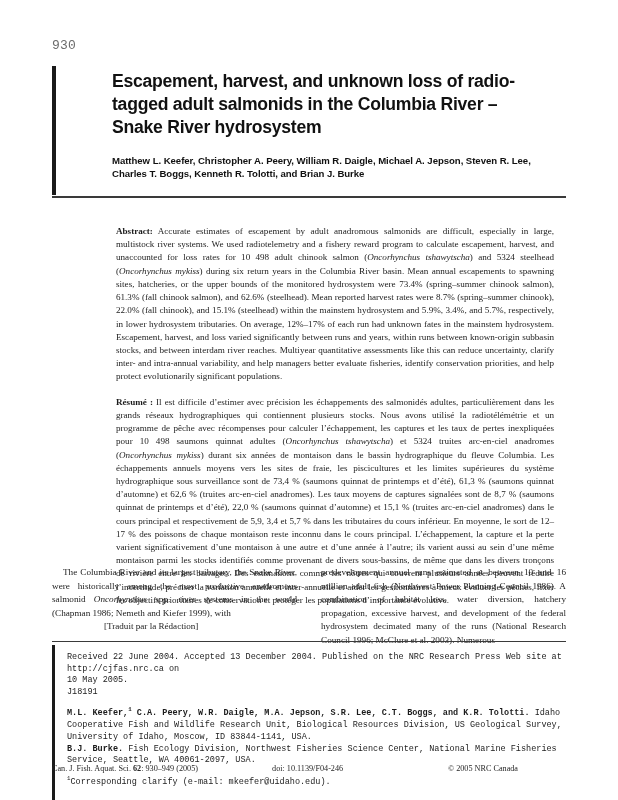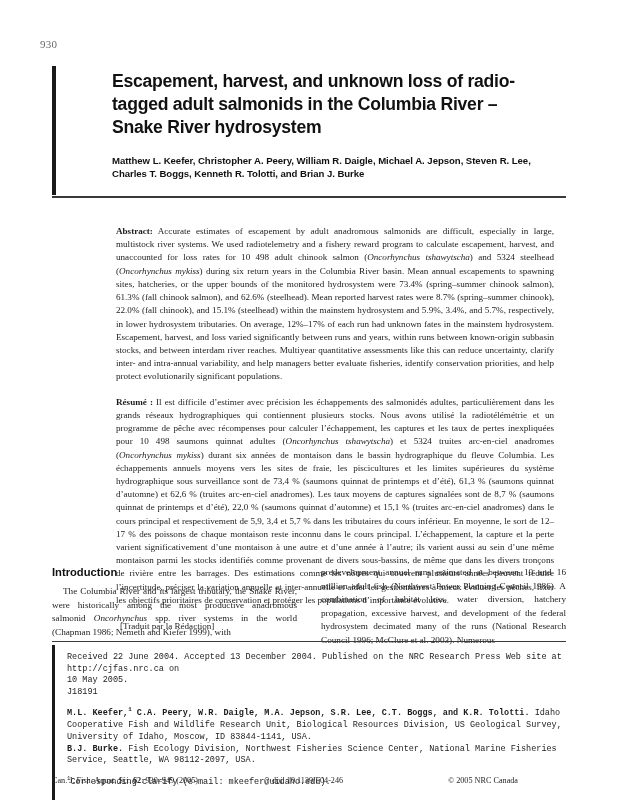--- a/index.html
+++ b/index.html
@@ -18,24 +18,24 @@
   .page {
     position: absolute;
     inset: 0;
     width: 618px;
     height: 800px;
   }
 
   
   .page-number {
     position: absolute;
-    left: 40px;
+    left: 52px;
     top: 38px;
-    font-family: Liberation Serif, serif;
-    font-size: 11px;
+    font-family: Liberation Mono, monospace;
+    font-size: 13px;
     color: #6b6b6b;
     letter-spacing: 0.2px;
   }
 
   
   .title-block {
     position: absolute;
     left: 52px;
     top: 66px;
     width: 514px;
@@ -89,21 +89,21 @@
     line-height: 1.455;
     text-align: justify;
     text-justify: inter-word;
     color: #1c1c1c;
     hyphens: none;
   }
   .para + .para { margin-top: 10px; }
   .lead { font-weight: bold; }
   .it { font-style: italic; }
   .translated {
-    margin: 13px 0 0 16px;
+    margin: 13px 0 0 0;
     font-size: 9.1px;
     line-height: 1.45;
     color: #1c1c1c;
   }
 
   
   .intro {
     position: absolute;
     left: 52px;
     top: 566px;
@@ -178,21 +178,21 @@
     left: 52px;
     top: 764px;
     width: 466px;
     display: flex;
     align-items: baseline;
     font-size: 8.2px;
     color: #262626;
   }
   .cit-left  { flex: 0 0 auto; }
   .cit-mid   { margin-left: 74px; flex: 0 0 auto; }
-  .cit-right { margin-left: auto; flex: 0 0 auto; margin-top: 12px; }
+  .cit-right { margin-left: auto; flex: 0 0 auto; }
   .bold { font-weight: bold; }
 </style>
 </head>
 <body>
 
 <div class="page">
 
   <div class="page-number">930</div>
 
   <div class="title-block">
@@ -208,39 +208,38 @@
     <p class="para"><span class="lead">Abstract:</span><span> Accurate estimates of escapement by adult anadromous salmonids are difficult, especially in large, multistock river systems. We used radiotelemetry and a fishery reward program to calculate escapement, harvest, and unaccounted for loss rates for 10 498 adult chinook salmon (</span><span class="it">Oncorhynchus tshawytscha</span><span>) and 5324 steelhead (</span><span class="it">Oncorhynchus mykiss</span><span>) during six return years in the Columbia River basin. Mean annual escapements to spawning sites, hatcheries, or the upper bounds of the monitored hydrosystem were 73.4% (spring–summer chinook salmon), 61.3% (fall chinook salmon), and 62.6% (steelhead). Mean reported harvest rates were 8.7% (spring–summer chinook), 22.0% (fall chinook), and 15.1% (steelhead) within the mainstem hydrosystem and 5.9%, 3.4%, and 5.7%, respectively, in lower hydrosystem tributaries. On average, 12%–17% of each run had unknown fates in the mainstem hydrosystem. Escapement, harvest, and loss varied significantly between runs and years, within runs between known-origin subbasin stocks, and between interdam river reaches. Multiyear quantitative assessments like this can reduce uncertainty, clarify inter- and intra-annual variability, and help managers better evaluate fisheries, identify conservation priorities, and help protect evolutionarily significant populations.</span></p>
 
     <p class="para"><span class="lead">Résumé :</span><span> Il est difficile d’estimer avec précision les échappements des salmonidés adultes, particulièrement dans les grands réseaux hydrographiques qui contiennent plusieurs stocks.  Nous avons utilisé la radiotélémétrie et un programme de pêche avec récompenses pour calculer l’échappement, les captures et les taux de pertes inexpliquées pour 10 498 saumons quinnat adultes (</span><span class="it">Oncorhynchus tshawytscha</span><span>) et 5324 truites arc-en-ciel anadromes (</span><span class="it">Oncorhynchus mykiss</span><span>) durant six années de montaison dans le bassin hydrographique du fleuve Columbia. Les échappements annuels moyens vers les sites de fraie, les piscicultures et les limites supérieures du système hydrographique sous surveillance sont de 73,4 % (saumons quinnat de printemps et d’été), 61,3 % (saumons quinnat d’automne) et 62,6 % (truites arc-en-ciel anadromes). Les taux moyens de captures signalées sont de 8,7 % (saumons quinnat de printemps et d’été), 22,0 % (saumons quinnat d’automne) et 15,1 % (truites arc-en-ciel anadromes) dans le cours principal et respectivement de 5,9, 3,4 et 5,7 % dans les tributaires du cours inférieur. En moyenne, le sort de 12–17 % des poissons de chaque montaison reste inconnu dans le cours principal. L’échappement, la capture et la perte varient significativement d’une montaison à une autre et d’une année à l’autre; ils varient aussi au sein d’une même montaison parmi les stocks identifiés comme provenant de divers sous-bassins, de même que dans les divers tronçons de rivière entre les barrages. Des estimations comme les nôtres qui couvrent plusieurs années peuvent réduire l’incertitude, préciser la variation annuelle et inter-annuelle et aider les gestionnaires à mieux évaluer les pêches, fixer les objectifs prioritaires de conservation et protéger les populations d’importance évolutive.</span></p>
 
     <p class="translated">[Traduit par la Rédaction]</p>
   </div>
 
   <div class="intro">
     <div class="intro-cols">
       <div class="col">
-        <h2 class="section-head">Introduction</h2>
         <p class="body-para indent"><span>The Columbia River and its largest tributary, the Snake River, were historically among the most productive anadromous salmonid </span><span class="it">Oncorhynchus</span><span> spp. river systems in the world (Chapman 1986; Nemeth and Kiefer 1999), with</span></p>
       </div>
       <div class="col">
         <p class="body-para">predevelopment annual runs estimated at between 10 and 16 million adult fish (Northwest Power Planning Council 1986). A combination of habitat loss, water diversion, hatchery propagation, excessive harvest, and development of the federal hydrosystem decimated many of the runs (National Research Council 1996; McClure et al. 2003). Numerous</p>
       </div>
     </div>
   </div>
 
   <div class="rule-foot"></div>
 
   <div class="footnote">
     <p class="fn-line">Received 22 June 2004. Accepted 13 December 2004. Published on the NRC Research Press Web site at http://cjfas.nrc.ca on</p>
     <p class="fn-line">10 May 2005.</p>
     <p class="fn-line">J18191</p>
 
     <div class="fn-block">
       <p class="fn-line"><span class="fn-bold">M.L. Keefer,</span><sup class="fn-bold">1</sup><span class="fn-bold"> C.A. Peery, W.R. Daigle, M.A. Jepson, S.R. Lee, C.T. Boggs, and K.R. Tolotti.</span><span> Idaho Cooperative Fish and Wildlife Research Unit, Biological Resources Division, US Geological Survey, University of Idaho, Moscow, ID 83844-1141, USA.</span></p>
-      <p class="fn-line"><span class="fn-bold">B.J. Burke.</span><span> Fish Ecology Division, Northwest Fisheries Science Center, National Marine Fisheries Service, Seattle, WA 98112-2097, USA.</span></p>
+      <p class="fn-line"><span class="fn-bold">B.J. Burke.</span><span> Fish Ecology Division, Northwest Fisheries Science Center, National Marine Fisheries Service, Seattle, WA 40061-2097, USA.</span></p>
     </div>
 
     <p class="fn-corresponding"><sup>1</sup><span>Corresponding clarify (e-mail: mkeefer@uidaho.edu).</span></p>
   </div>
 
   <div class="citation">
     <span class="cit-left"><span>Can. J. Fish. Aquat. Sci. </span><span class="bold">62</span><span>: 930–949 (2005)</span></span>
     <span class="cit-mid">doi: 10.1139/F04-246</span>
     <span class="cit-right">© 2005 NRC Canada</span>
   </div>

